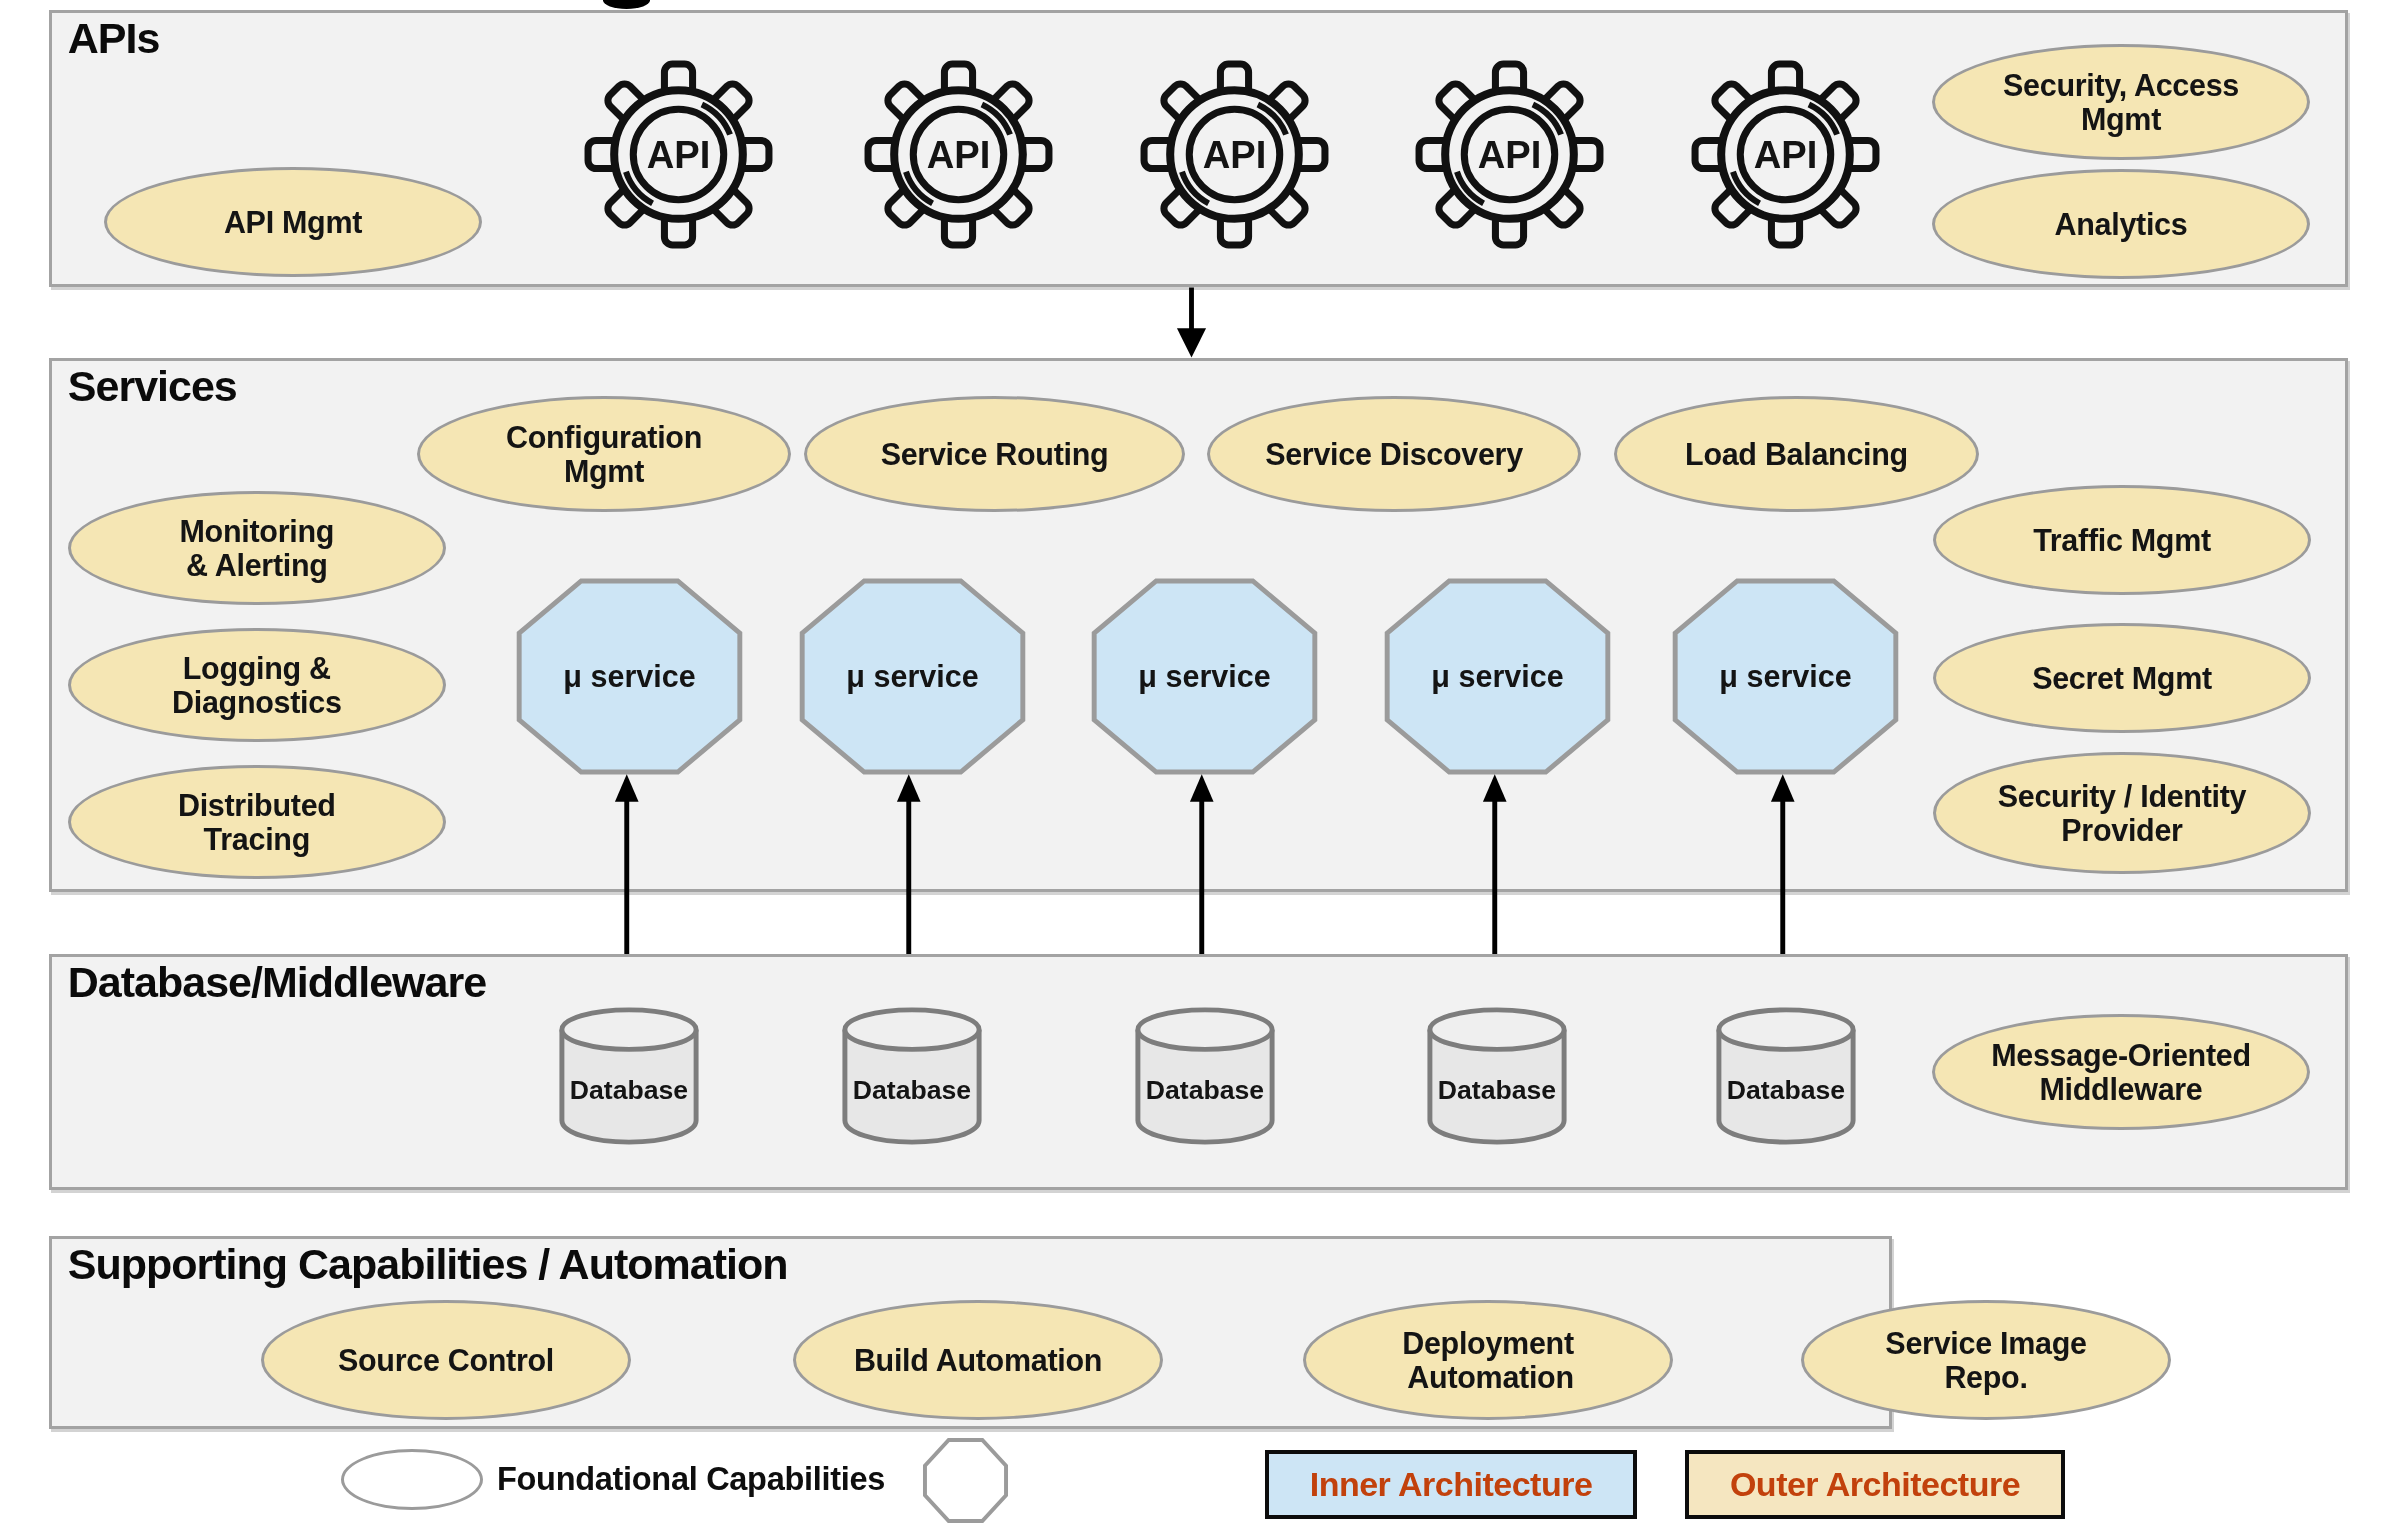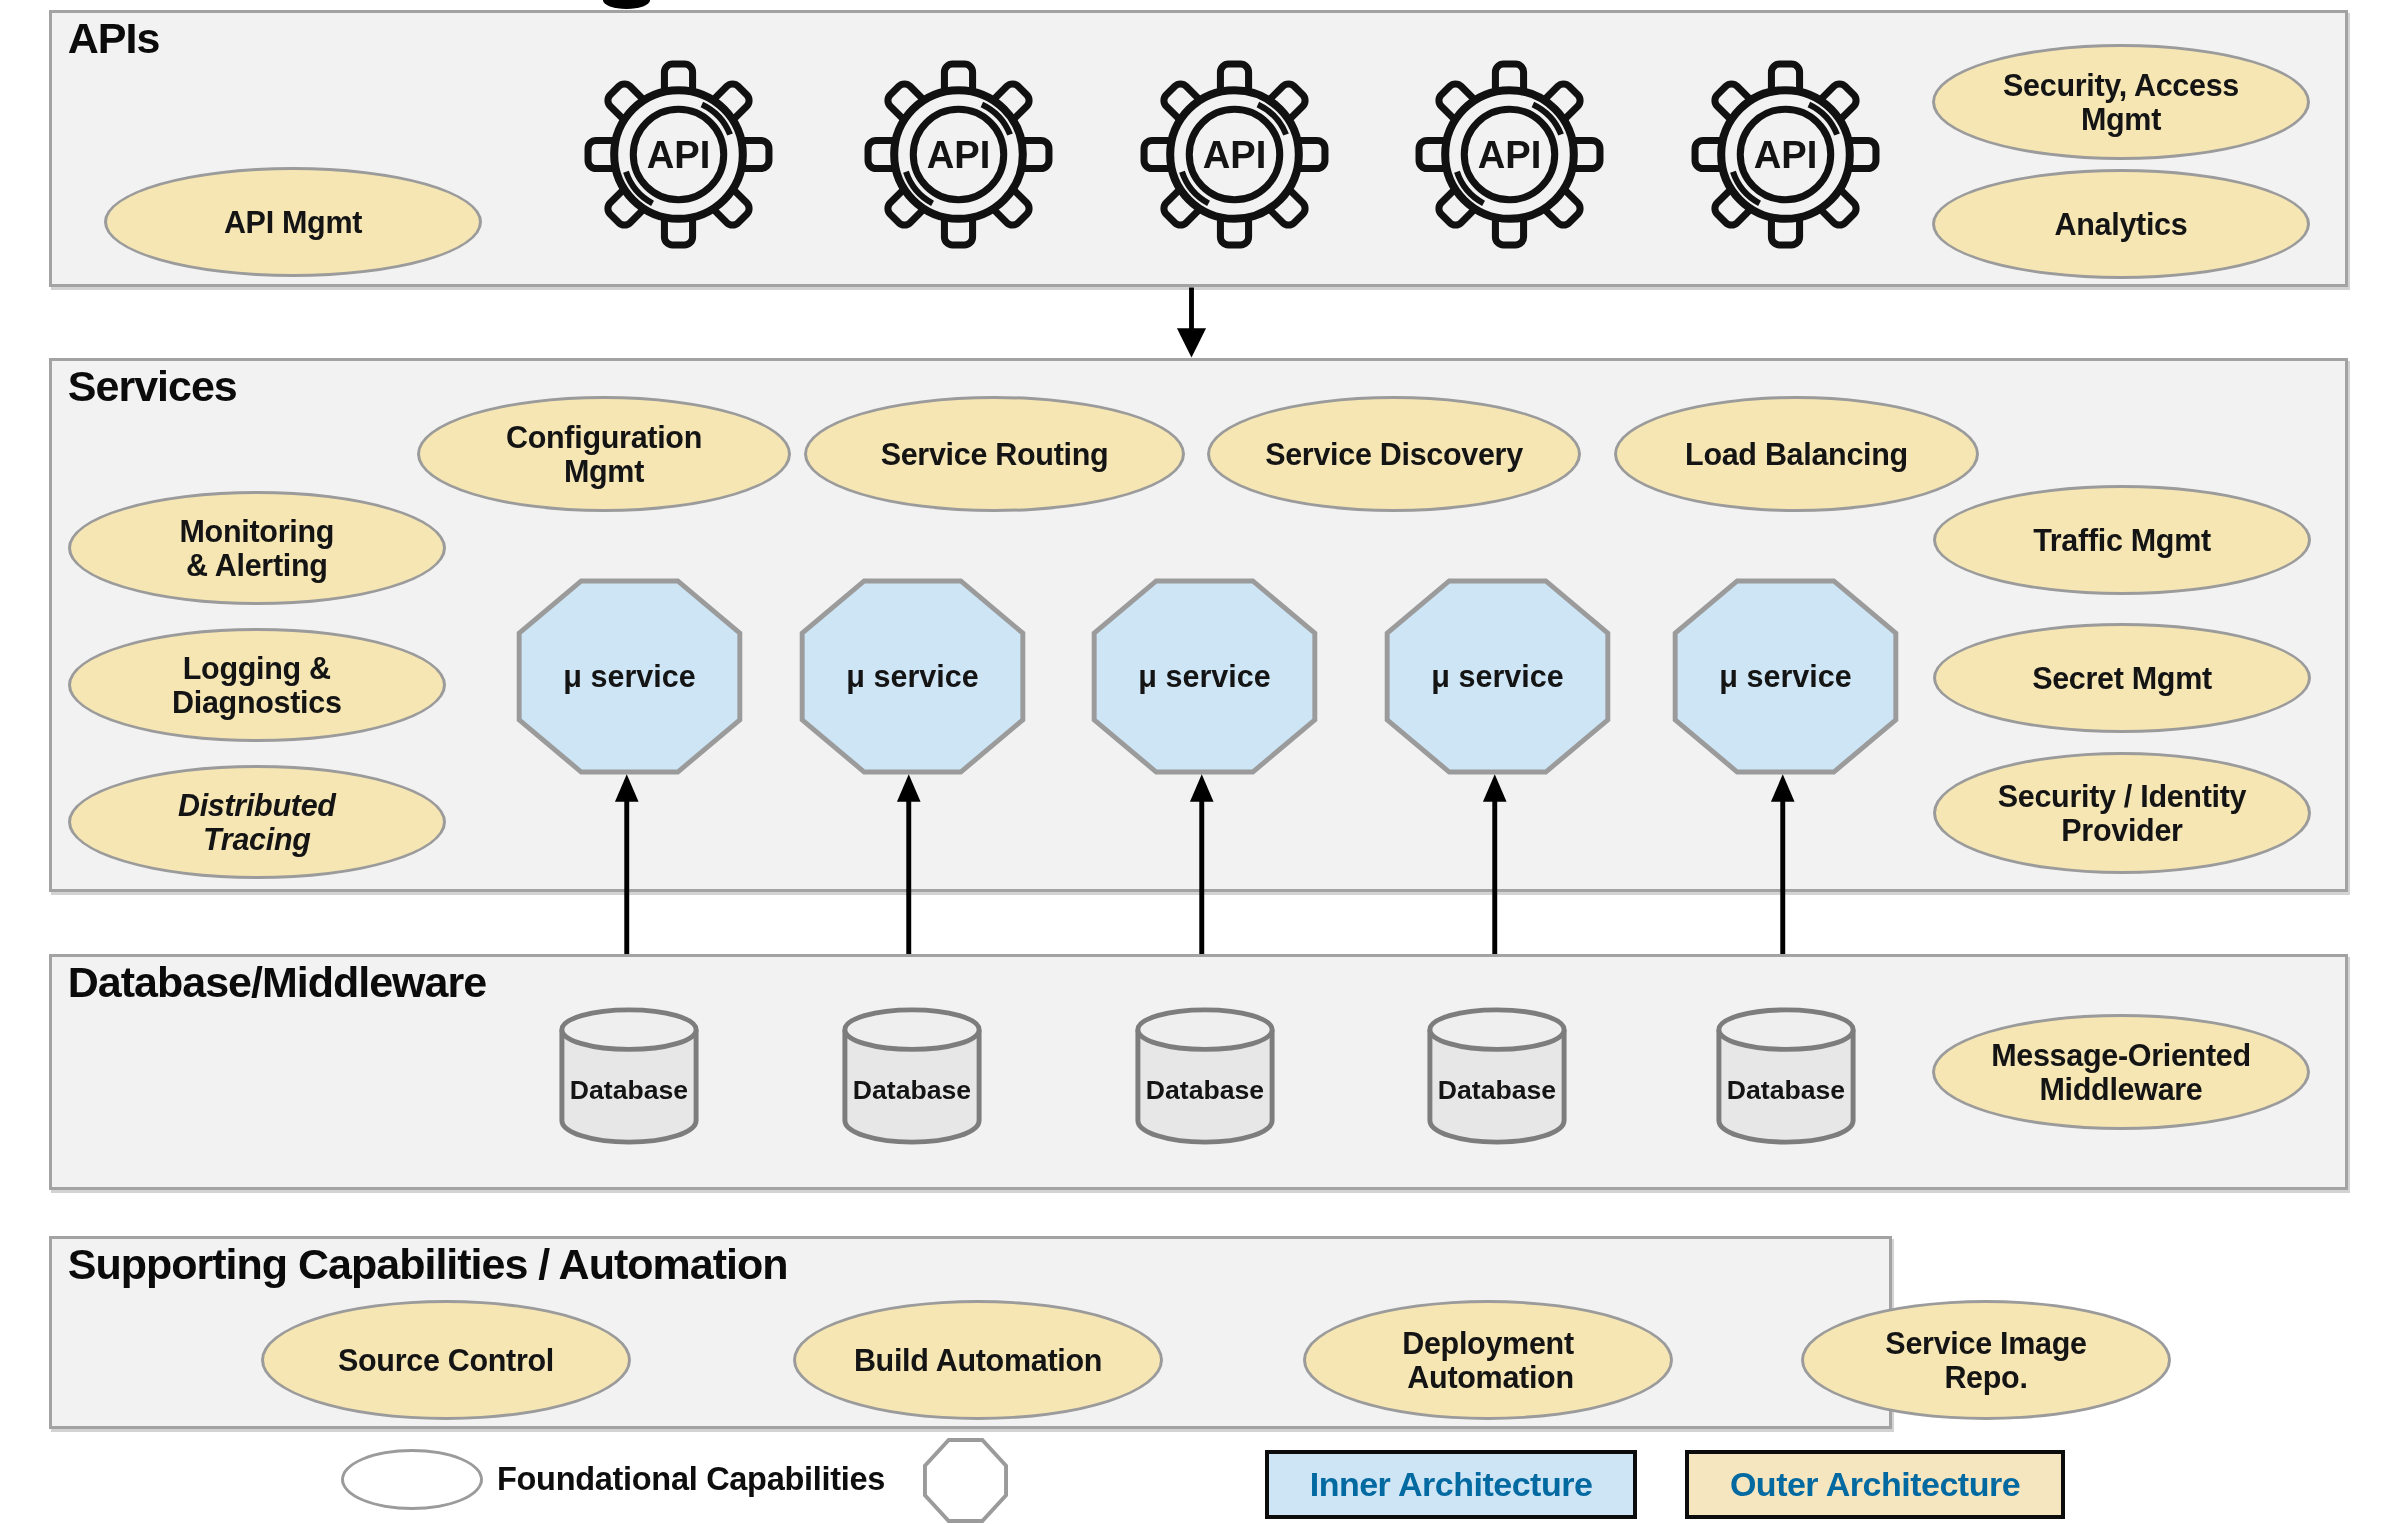--- a/index.html
+++ b/index.html
@@ -25,21 +25,21 @@
   .gear,.octo,.cyl,.varrow,.sarrow,.leg-octo{position:absolute;}
   svg text{font-family:"Liberation Sans",sans-serif;font-weight:700;fill:var(--text-color);}
   .legend-label{
     position:absolute;display:flex;align-items:center;font-size:32.5px;letter-spacing:-0.3px;color:#0e0e0e;
   }
   .legend-ellipse{
     position:absolute;box-sizing:border-box;background:#fff;border:3.9px solid var(--shape-border);border-radius:50%;
   }
   .legend-box{
     position:absolute;box-sizing:border-box;border:4.9px solid #0c0c0c;
-    display:flex;align-items:center;justify-content:center;font-size:34px;letter-spacing:-0.5px;color:#0369a1;
+    display:flex;align-items:center;justify-content:center;font-size:34px;letter-spacing:-0.5px;color:#c2410c;
   }
   .crop-glyph{position:absolute;background:#000;border-radius:50%;}
 </style>
 </head>
 <body>
 
 <div class="canvas">
 
   <svg width="0" height="0" style="position:absolute" aria-hidden="true">
     <defs>
@@ -120,21 +120,21 @@
     <div class="cap" style="left:365px;top:35px;width:374px;height:116px;">Configuration
 Mgmt</div>
     <div class="cap" style="left:752px;top:35px;width:381px;height:116px;">Service Routing</div>
     <div class="cap" style="left:1155px;top:35px;width:374px;height:116px;">Service Discovery</div>
     <div class="cap" style="left:1562px;top:35px;width:365px;height:116px;">Load Balancing</div>
 
     <div class="cap" style="left:15.8px;top:130px;width:378px;height:114px;">Monitoring
 &amp; Alerting</div>
     <div class="cap" style="left:15.8px;top:267px;width:378px;height:114px;">Logging &amp;
 Diagnostics</div>
-    <div class="cap" style="left:15.8px;top:404px;width:378px;height:114px;font-style:italic;">Distributed
+    <div class="cap" style="left:15.8px;top:404px;width:378px;height:114px;">Distributed
 Tracing</div>
 
     <div class="cap" style="left:1881px;top:124px;width:378px;height:110px;">Traffic Mgmt</div>
     <div class="cap" style="left:1881px;top:262px;width:378px;height:110px;">Secret Mgmt</div>
     <div class="cap" style="left:1881px;top:391px;width:378px;height:122px;">Security / Identity
 Provider</div>
 
     <svg class="octo" style="left:464px;top:217px;" width="227" height="197" viewBox="0 0 230 200">
       <polygon points="66,3 164,3 227,56 227,144 164,197 66,197 3,144 3,56" fill="var(--octagon-fill)" stroke="var(--shape-border)" stroke-width="5"></polygon>
       <text x="115" y="111" text-anchor="middle" font-size="31">μ service</text>

